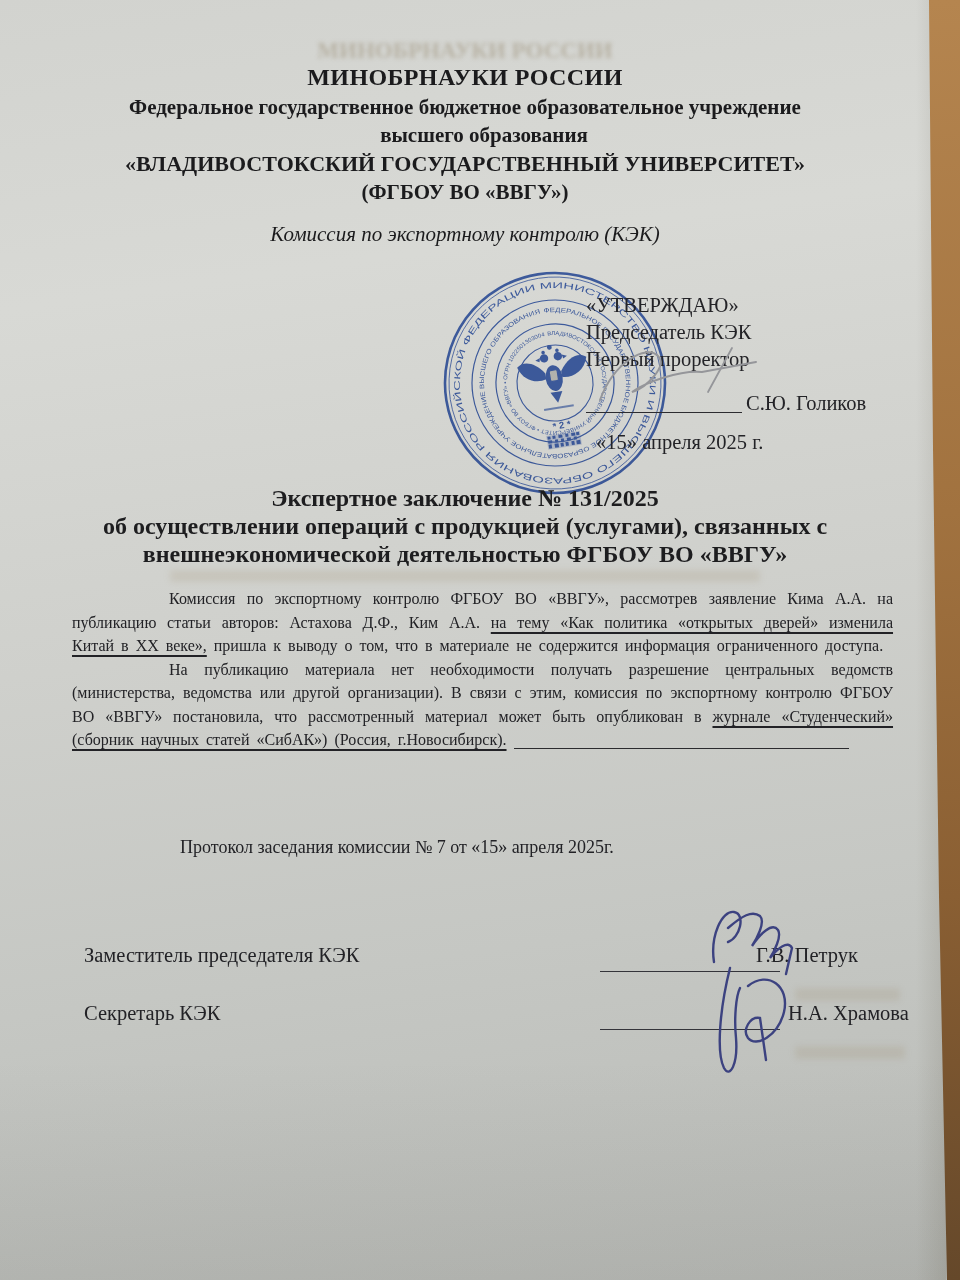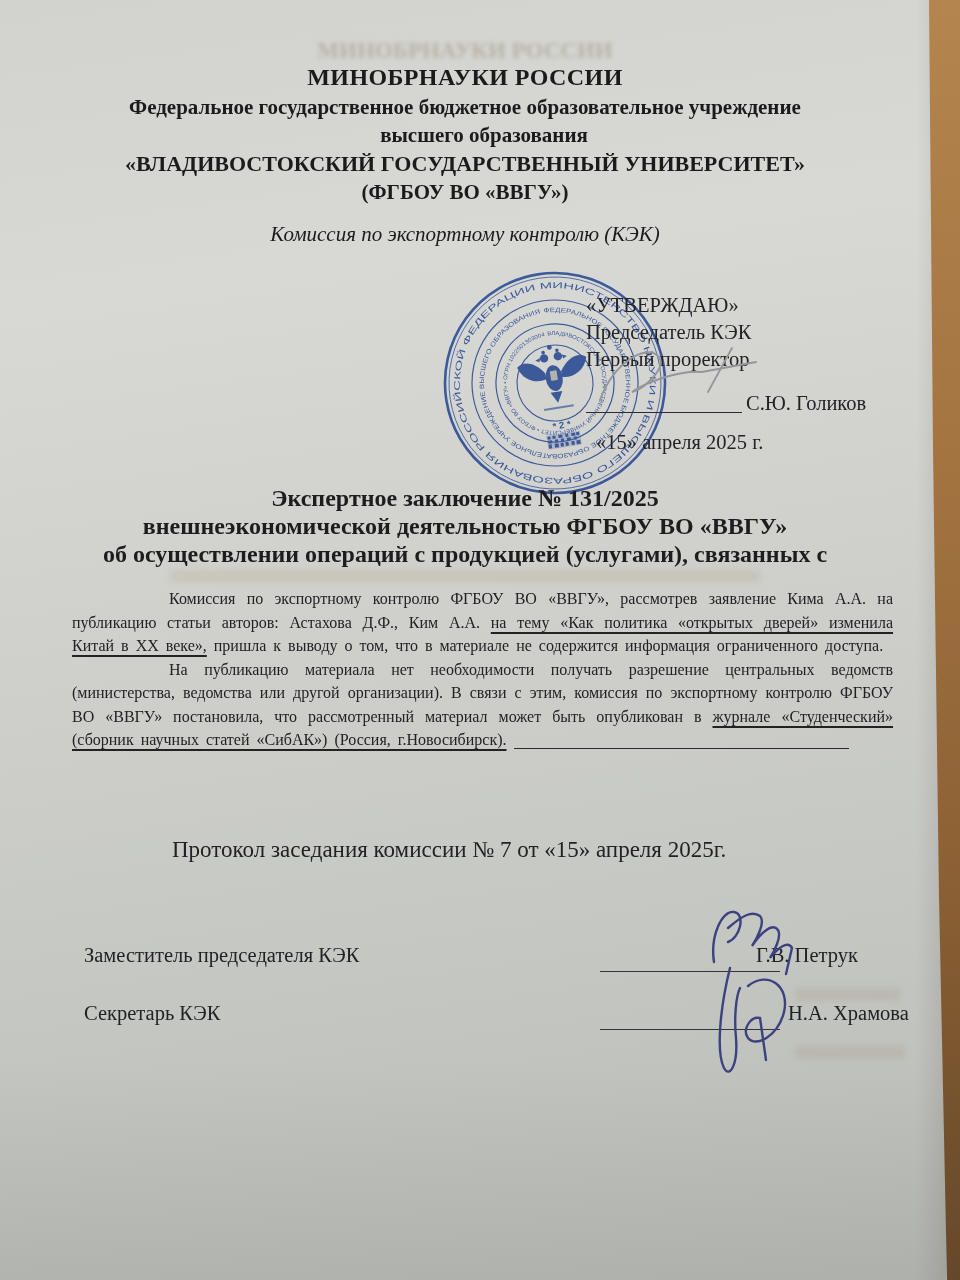--- a/index.html
+++ b/index.html
@@ -51,21 +51,21 @@
   .sig-golikov{position:absolute;left:580px;top:336px;width:210px;height:92px;}
   
   .doc-title{position:absolute;top:484px;left:0;width:930px;text-align:center;
     font-weight:bold;font-size:24px;line-height:28px;color:#1d1d1f;}
   
   .doc-body{position:absolute;left:72px;top:587px;width:821px;
     font-size:16px;line-height:23.5px;text-align:justify;color:#222226;word-spacing:3px;}
   .doc-body p{margin:0;text-indent:97px;}
   .u{text-decoration:underline;text-decoration-thickness:1.5px;text-underline-offset:4px;}
   .trail{display:inline-block;width:335px;height:.9em;border-bottom:1.6px solid #2b2b2e;vertical-align:-4px;}
-  .protocol{position:absolute;left:172px;top:837px;font-size:23px;color:#222226;}
+  .protocol{position:absolute;left:180px;top:837px;font-size:18px;color:#222226;}
   
   .sig-label{position:absolute;left:84px;font-size:20.5px;color:#222226;}
   .sig-rule{position:absolute;left:600px;width:180px;height:20px;border-bottom:1.5px solid #34343a;}
   .sig-name{position:absolute;font-size:20.5px;color:#222226;}
   .r1-label{top:944px;} .r1-rule{top:951px;} .r1-name{left:756px;top:944px;}
   .r2-label{top:1002px;} .r2-rule{top:1009px;} .r2-name{left:788px;top:1002px;}
   .sig-petruk{position:absolute;left:692px;top:896px;width:125px;height:82px;}
   .sig-khramova{position:absolute;left:694px;top:960px;width:125px;height:125px;}
 </style>
 </head>
@@ -160,22 +160,22 @@
       <path d="M20,64 C34,26 66,8 78,20 C88,30 66,52 52,56 C66,46 100,34 122,36 L176,26" fill="none" stroke="#95969a" stroke-width="2" stroke-linecap="round"></path>
       <path d="M152,12 L128,56" fill="none" stroke="#95969a" stroke-width="1.8" stroke-linecap="round"></path>
     </svg>
 
     <div class="approve-rule"></div>
     <div class="approve-name">С.Ю. Голиков</div>
     <div class="approve-date">«15» апреля 2025 г.</div>
 
     <div class="doc-title">
       <div>Экспертное заключение № 131/2025</div>
+      <div>об осуществлении операций с продукцией (услугами), связанных с</div>
       <div>внешнеэкономической деятельностью ФГБОУ ВО «ВВГУ»</div>
-      <div>об осуществлении операций с продукцией (услугами), связанных с</div>
     </div>
 
     <div class="doc-body">
       <p><span>Комиссия по экспортному контролю ФГБОУ ВО «ВВГУ», рассмотрев заявление Кима А.А.  на публикацию статьи авторов: Астахова Д.Ф., Ким А.А. </span><span class="u">на тему «Как политика «открытых дверей» изменила Китай в ХХ веке»,</span><span> пришла к выводу о том, что в материале не содержится информация ограниченного доступа.</span></p>
       <p><span>На публикацию материала нет необходимости получать разрешение центральных ведомств (министерства, ведомства или другой организации). В связи с этим, комиссия по экспортному контролю ФГБОУ ВО «ВВГУ» постановила, что рассмотренный материал может быть опубликован в </span><span class="u">журнале «Студенческий» (сборник научных статей «СибАК») (Россия, г.Новосибирск).</span> <span class="trail"></span></p>
     </div>
 
     <div class="protocol">Протокол заседания комиссии № 7 от «15» апреля 2025г.</div>
 
     <span class="sig-label r1-label">Заместитель председателя КЭК</span>

